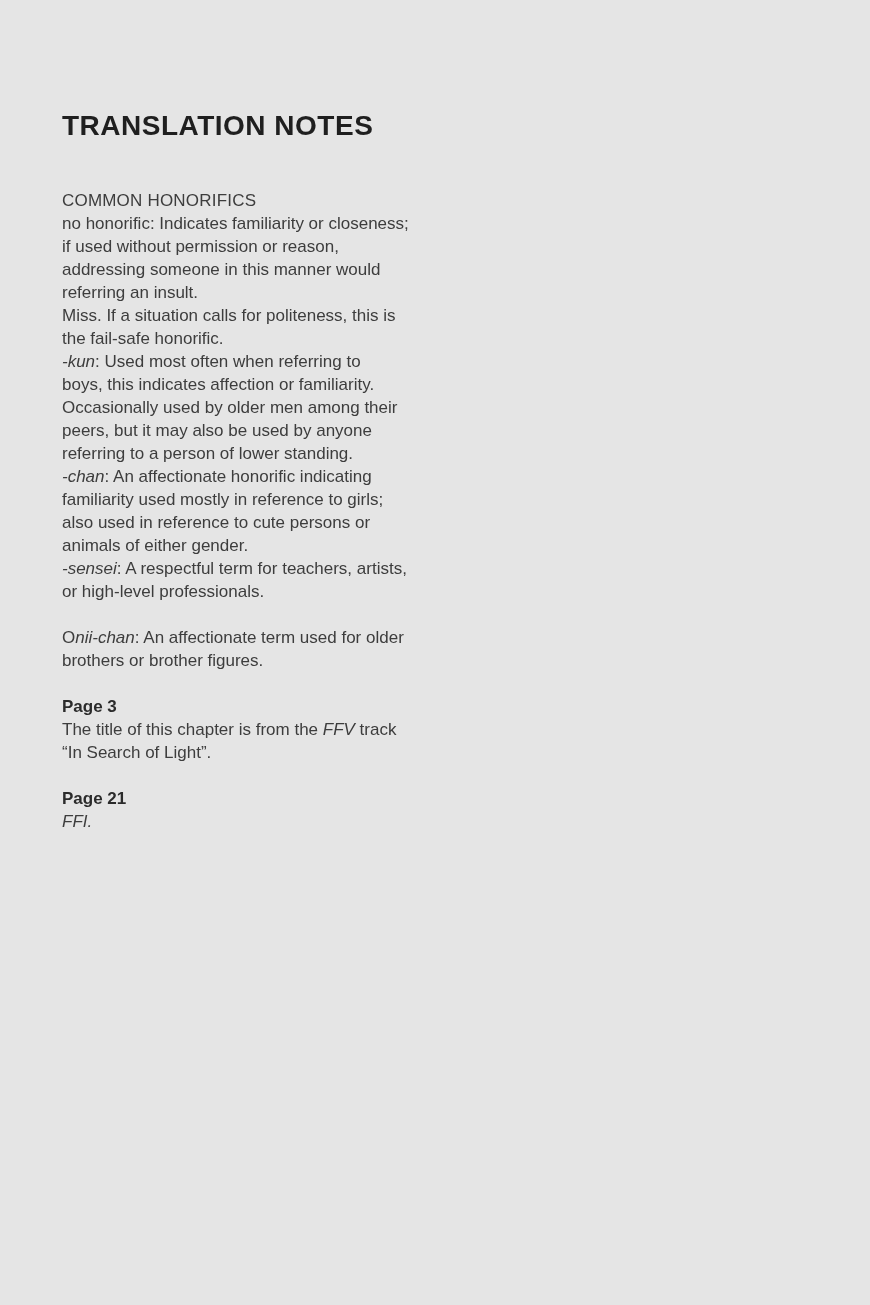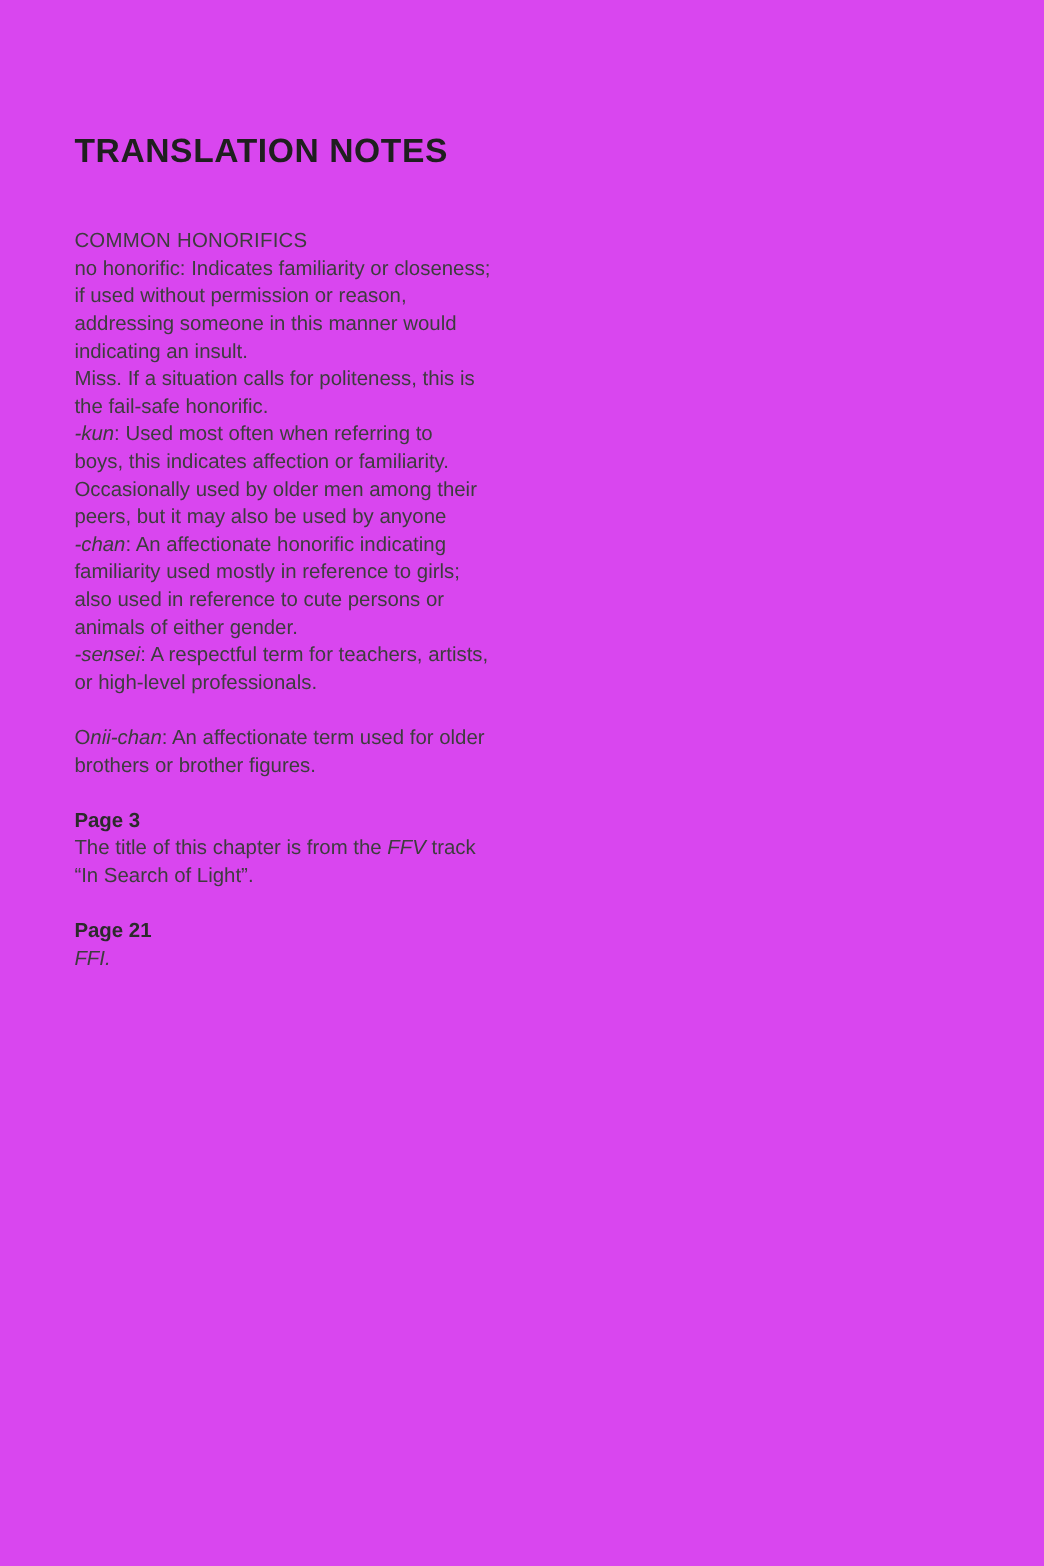--- a/index.html
+++ b/index.html
@@ -1,20 +1,20 @@
 <!DOCTYPE html>
 <html><head>
 <meta charset="utf-8">
 <style>
   html, body { margin: 0; padding: 0; background: #ffffff; }
   .page {
     position: relative;
     width: 870px;
     height: 1305px;
-    background: #d946ef;
+    background: #e5e5e5;
     font-family: "Liberation Sans", "DejaVu Sans", sans-serif;
     overflow: hidden;
   }
   .content {
     position: absolute;
     left: 62px;
     top: 110px;
     width: 420px;
   }
   .title {
@@ -46,27 +46,28 @@
 <body>
 
 <div class="page">
   <div class="content">
     <h1 class="title">TRANSLATION NOTES</h1>
     <div id="text-body">
         <div class="line heading">COMMON HONORIFICS</div>
         <div class="line"><span>no honorific: Indicates familiarity or closeness;</span></div>
         <div class="line"><span>if used without permission or reason,</span></div>
         <div class="line"><span>addressing someone in this manner would</span></div>
-        <div class="line"><span>indicating an insult.</span></div>
+        <div class="line"><span>referring an insult.</span></div>
         <div class="line"><span>Miss. If a situation calls for politeness, this is</span></div>
         <div class="line"><span>the fail-safe honorific.</span></div>
         <div class="line"><span class="it">-kun</span><span>: Used most often when referring to</span></div>
         <div class="line"><span>boys, this indicates affection or familiarity.</span></div>
         <div class="line"><span>Occasionally used by older men among their</span></div>
         <div class="line"><span>peers, but it may also be used by anyone</span></div>
+        <div class="line"><span>referring to a person of lower standing.</span></div>
         <div class="line"><span class="it">-chan</span><span>: An affectionate honorific indicating</span></div>
         <div class="line"><span>familiarity used mostly in reference to girls;</span></div>
         <div class="line"><span>also used in reference to cute persons or</span></div>
         <div class="line"><span>animals of either gender.</span></div>
         <div class="line"><span class="it">-sensei</span><span>: A respectful term for teachers, artists,</span></div>
         <div class="line"><span>or high-level professionals.</span></div>
         <div class="spacer"></div>
         <div class="line"><span>O</span><span class="it">nii-chan</span><span>: An affectionate term used for older</span></div>
         <div class="line"><span>brothers or brother figures.</span></div>
         <div class="spacer"></div>

